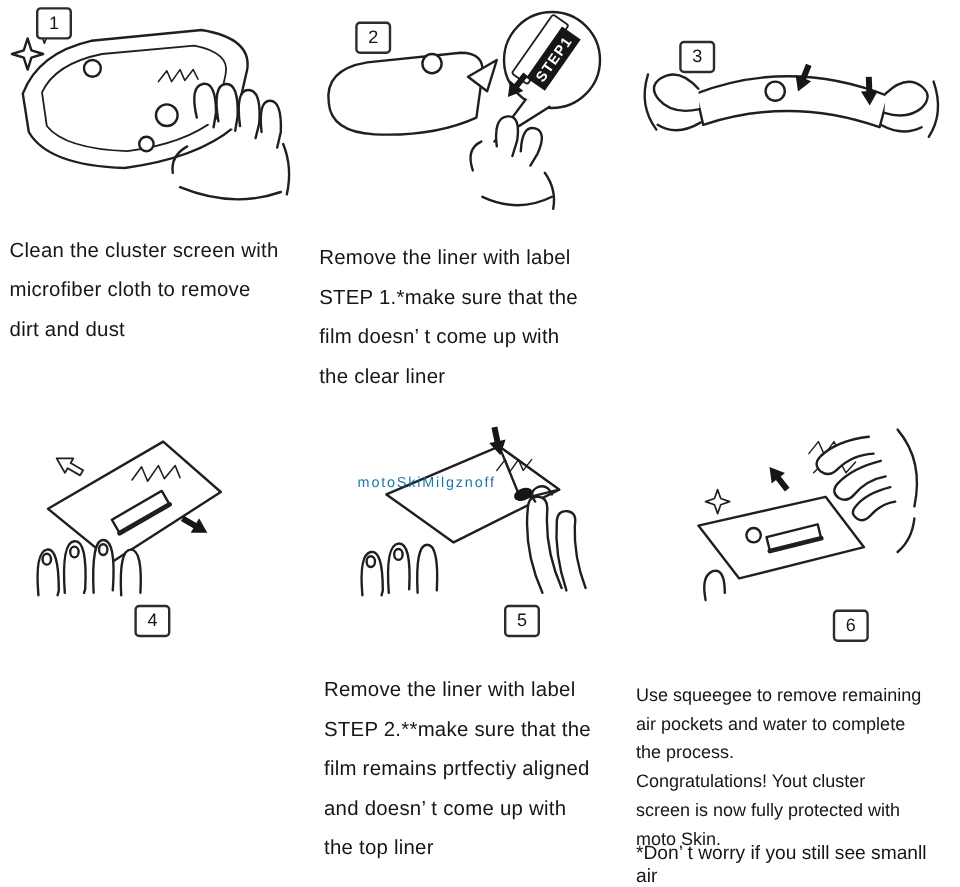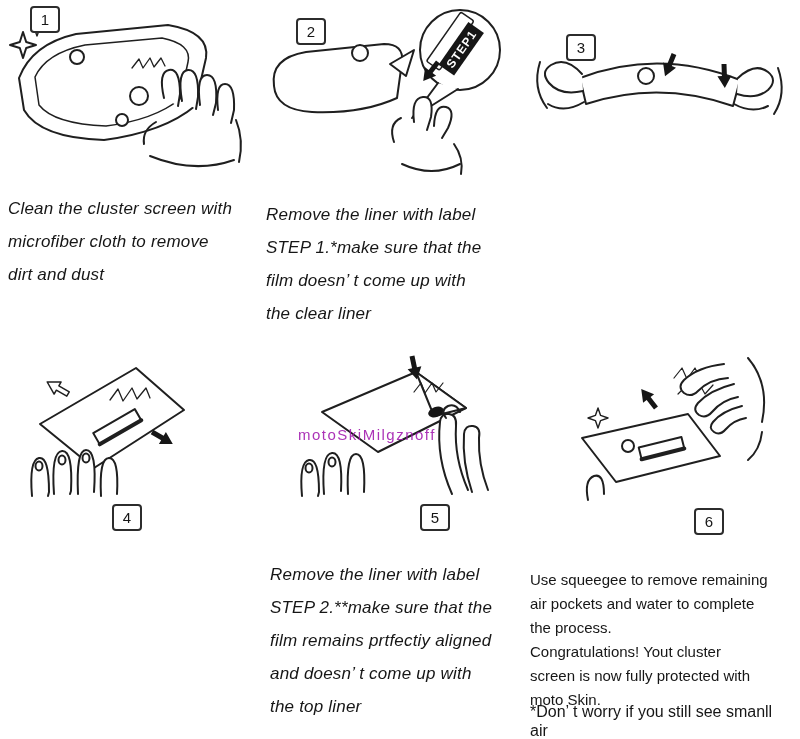--- a/index.html
+++ b/index.html
@@ -3,24 +3,24 @@
 <meta charset="utf-8">
 <style>
   html,body{margin:0;padding:0;background:#fff;}
   .page{position:relative;width:800px;height:739px;background:#ffffff;overflow:hidden;
         font-family:"Liberation Sans",sans-serif;color:#161616;}
   .panel{position:absolute;}
   .numbox{position:absolute;width:26px;height:23px;border:2px solid #2c2c2c;border-radius:4px;
           background:#fff;display:flex;align-items:center;justify-content:center;
           font-size:15px;color:#161616;}
   .illus{display:block;position:absolute;left:0;top:0;}
-  .cap{position:absolute;font-size:17px;line-height:33px;white-space:pre-line;letter-spacing:.2px;font-style:italic;}
+  .cap{position:absolute;font-size:17px;line-height:33px;white-space:pre-line;letter-spacing:.2px;}
   .cap-sm{position:absolute;font-size:15px;line-height:24px;white-space:pre-line;margin-top:12px;}
   .footnote{position:absolute;font-size:16px;line-height:19px;white-space:pre-line;}
-  .watermark{position:absolute;left:298px;top:426px;color:#a21caf;font-size:15px;
+  .watermark{position:absolute;left:298px;top:395px;color:#0369a1;font-size:12px;
              letter-spacing:1.5px;opacity:.9;}
 </style>
 </head>
 <body>
 
 <div class="page">
 
   <div class="panel" style="left:6px;top:4px;width:240px;height:330px;">
     <svg class="illus" width="242" height="182" viewBox="0 0 242 182">
       <g fill="none" stroke="#1f1f1f" stroke-width="2" stroke-linecap="round" stroke-linejoin="round">

